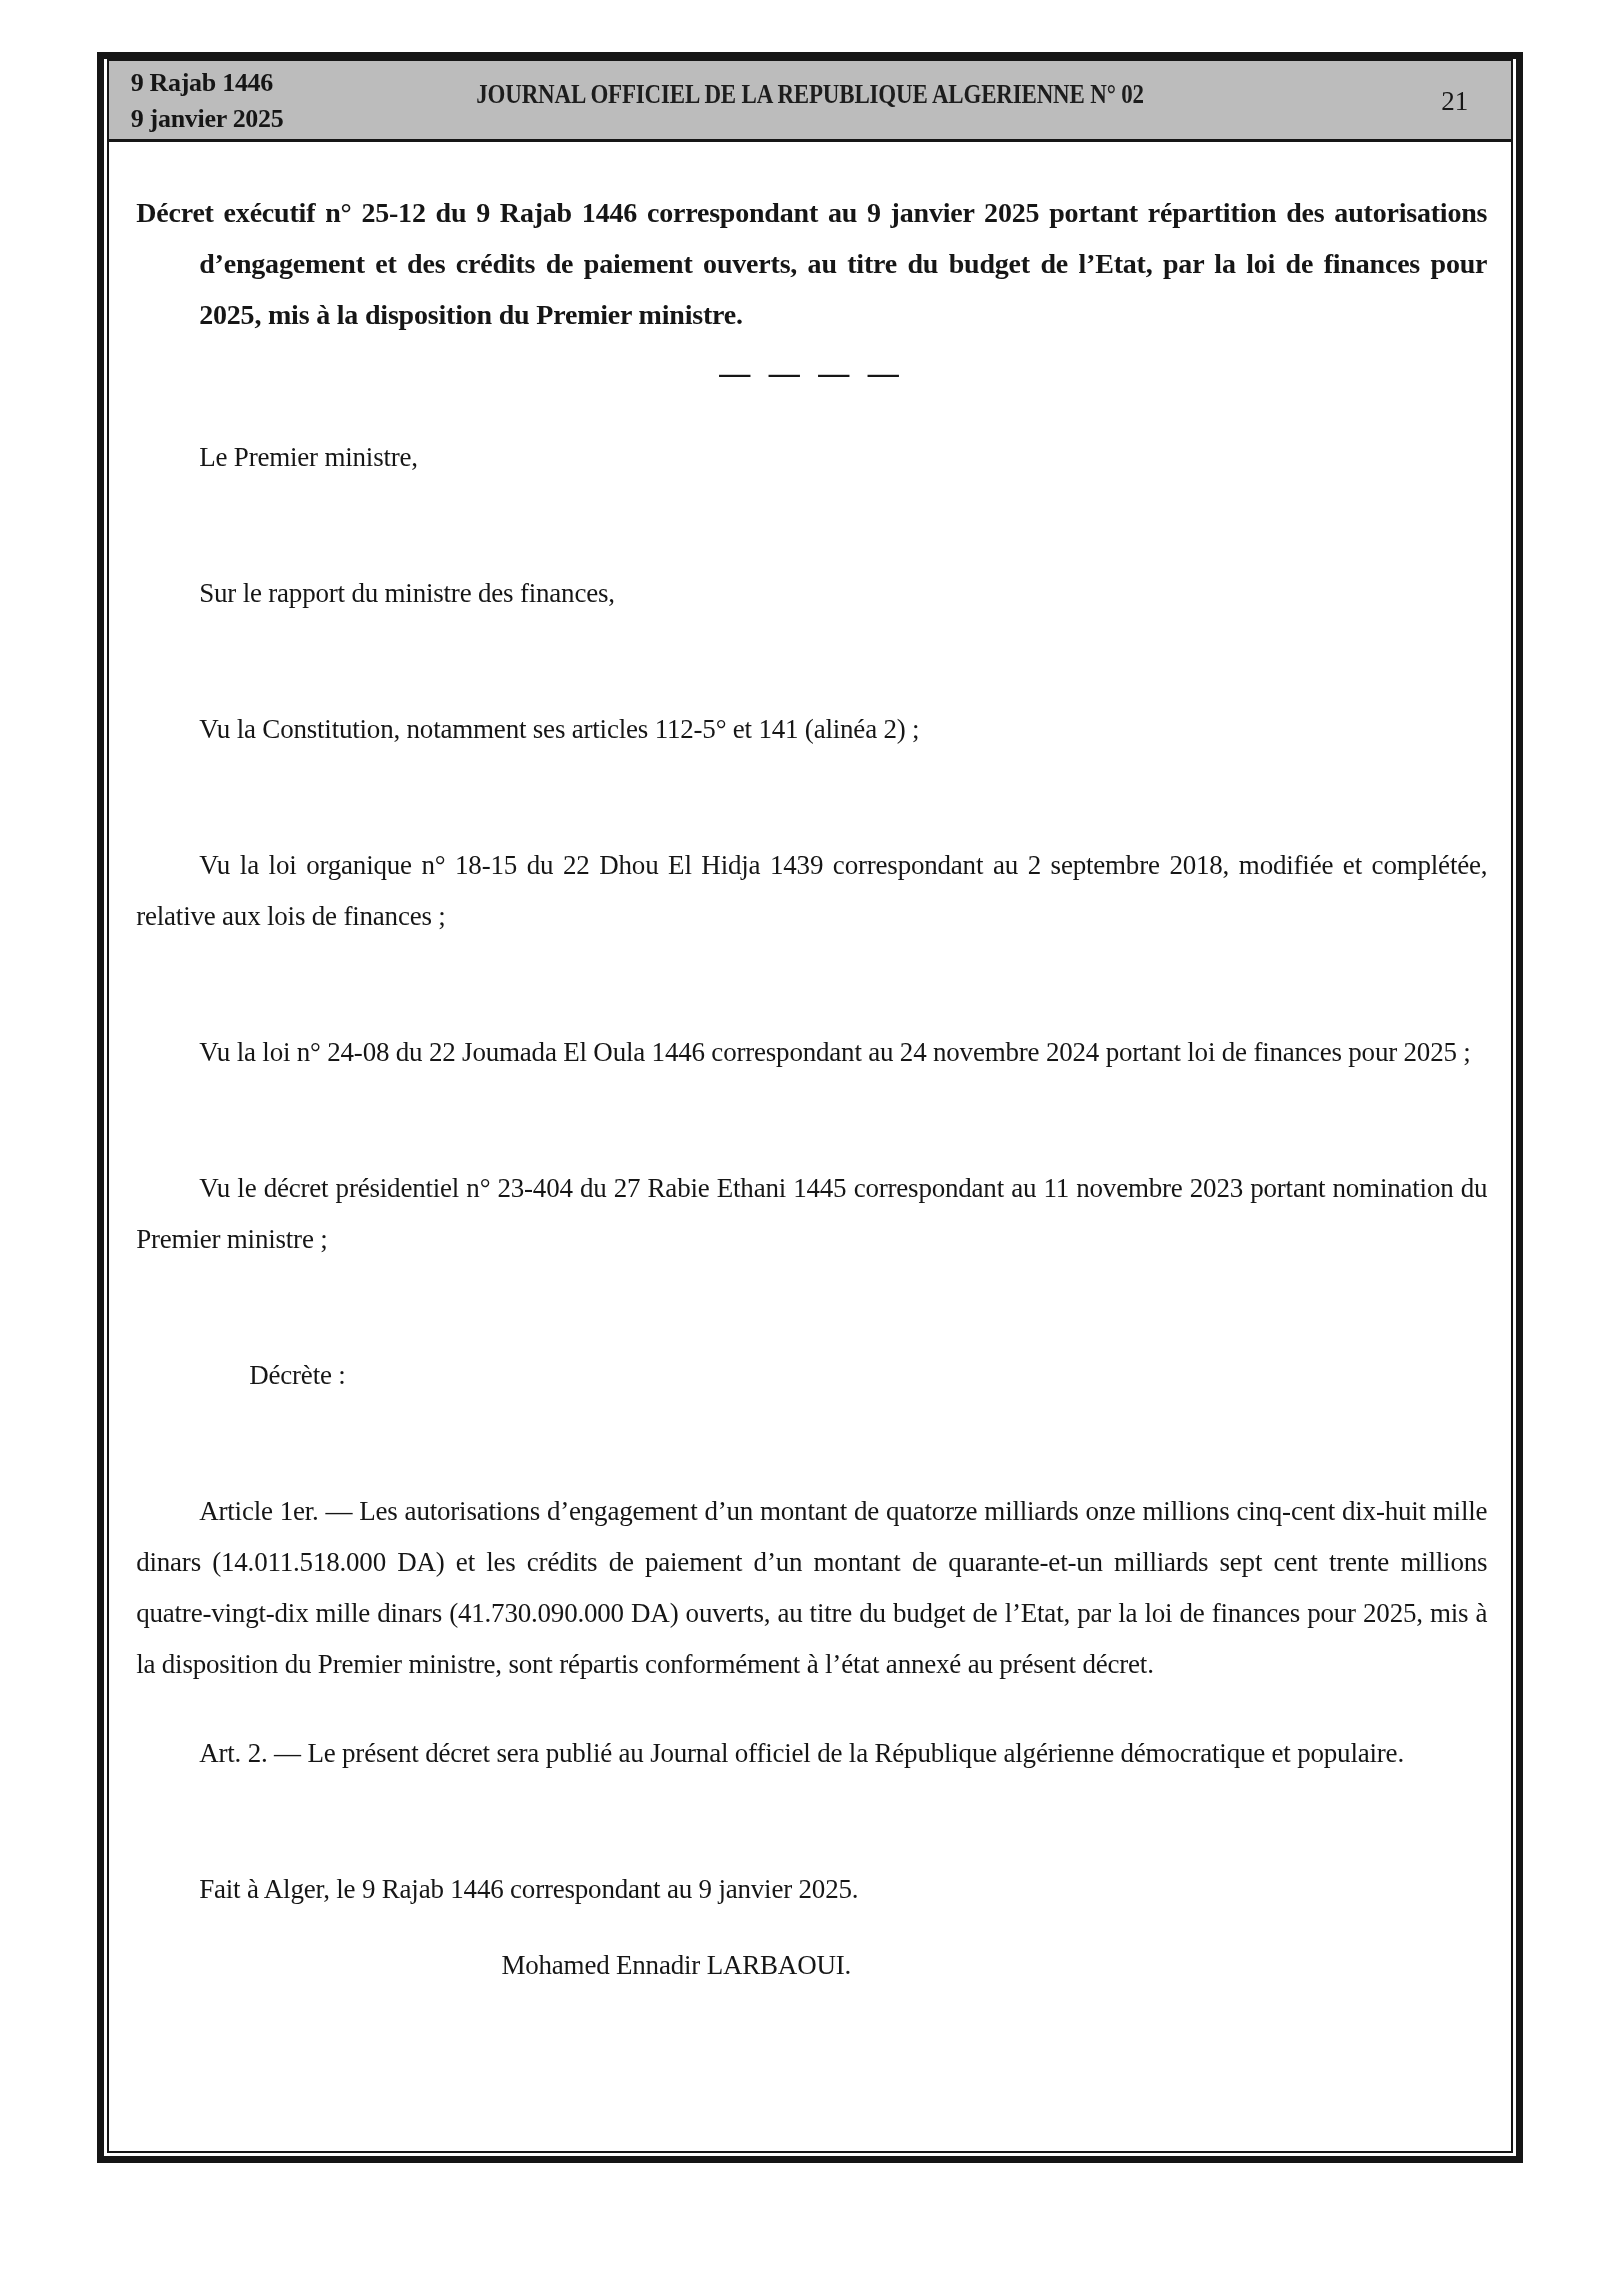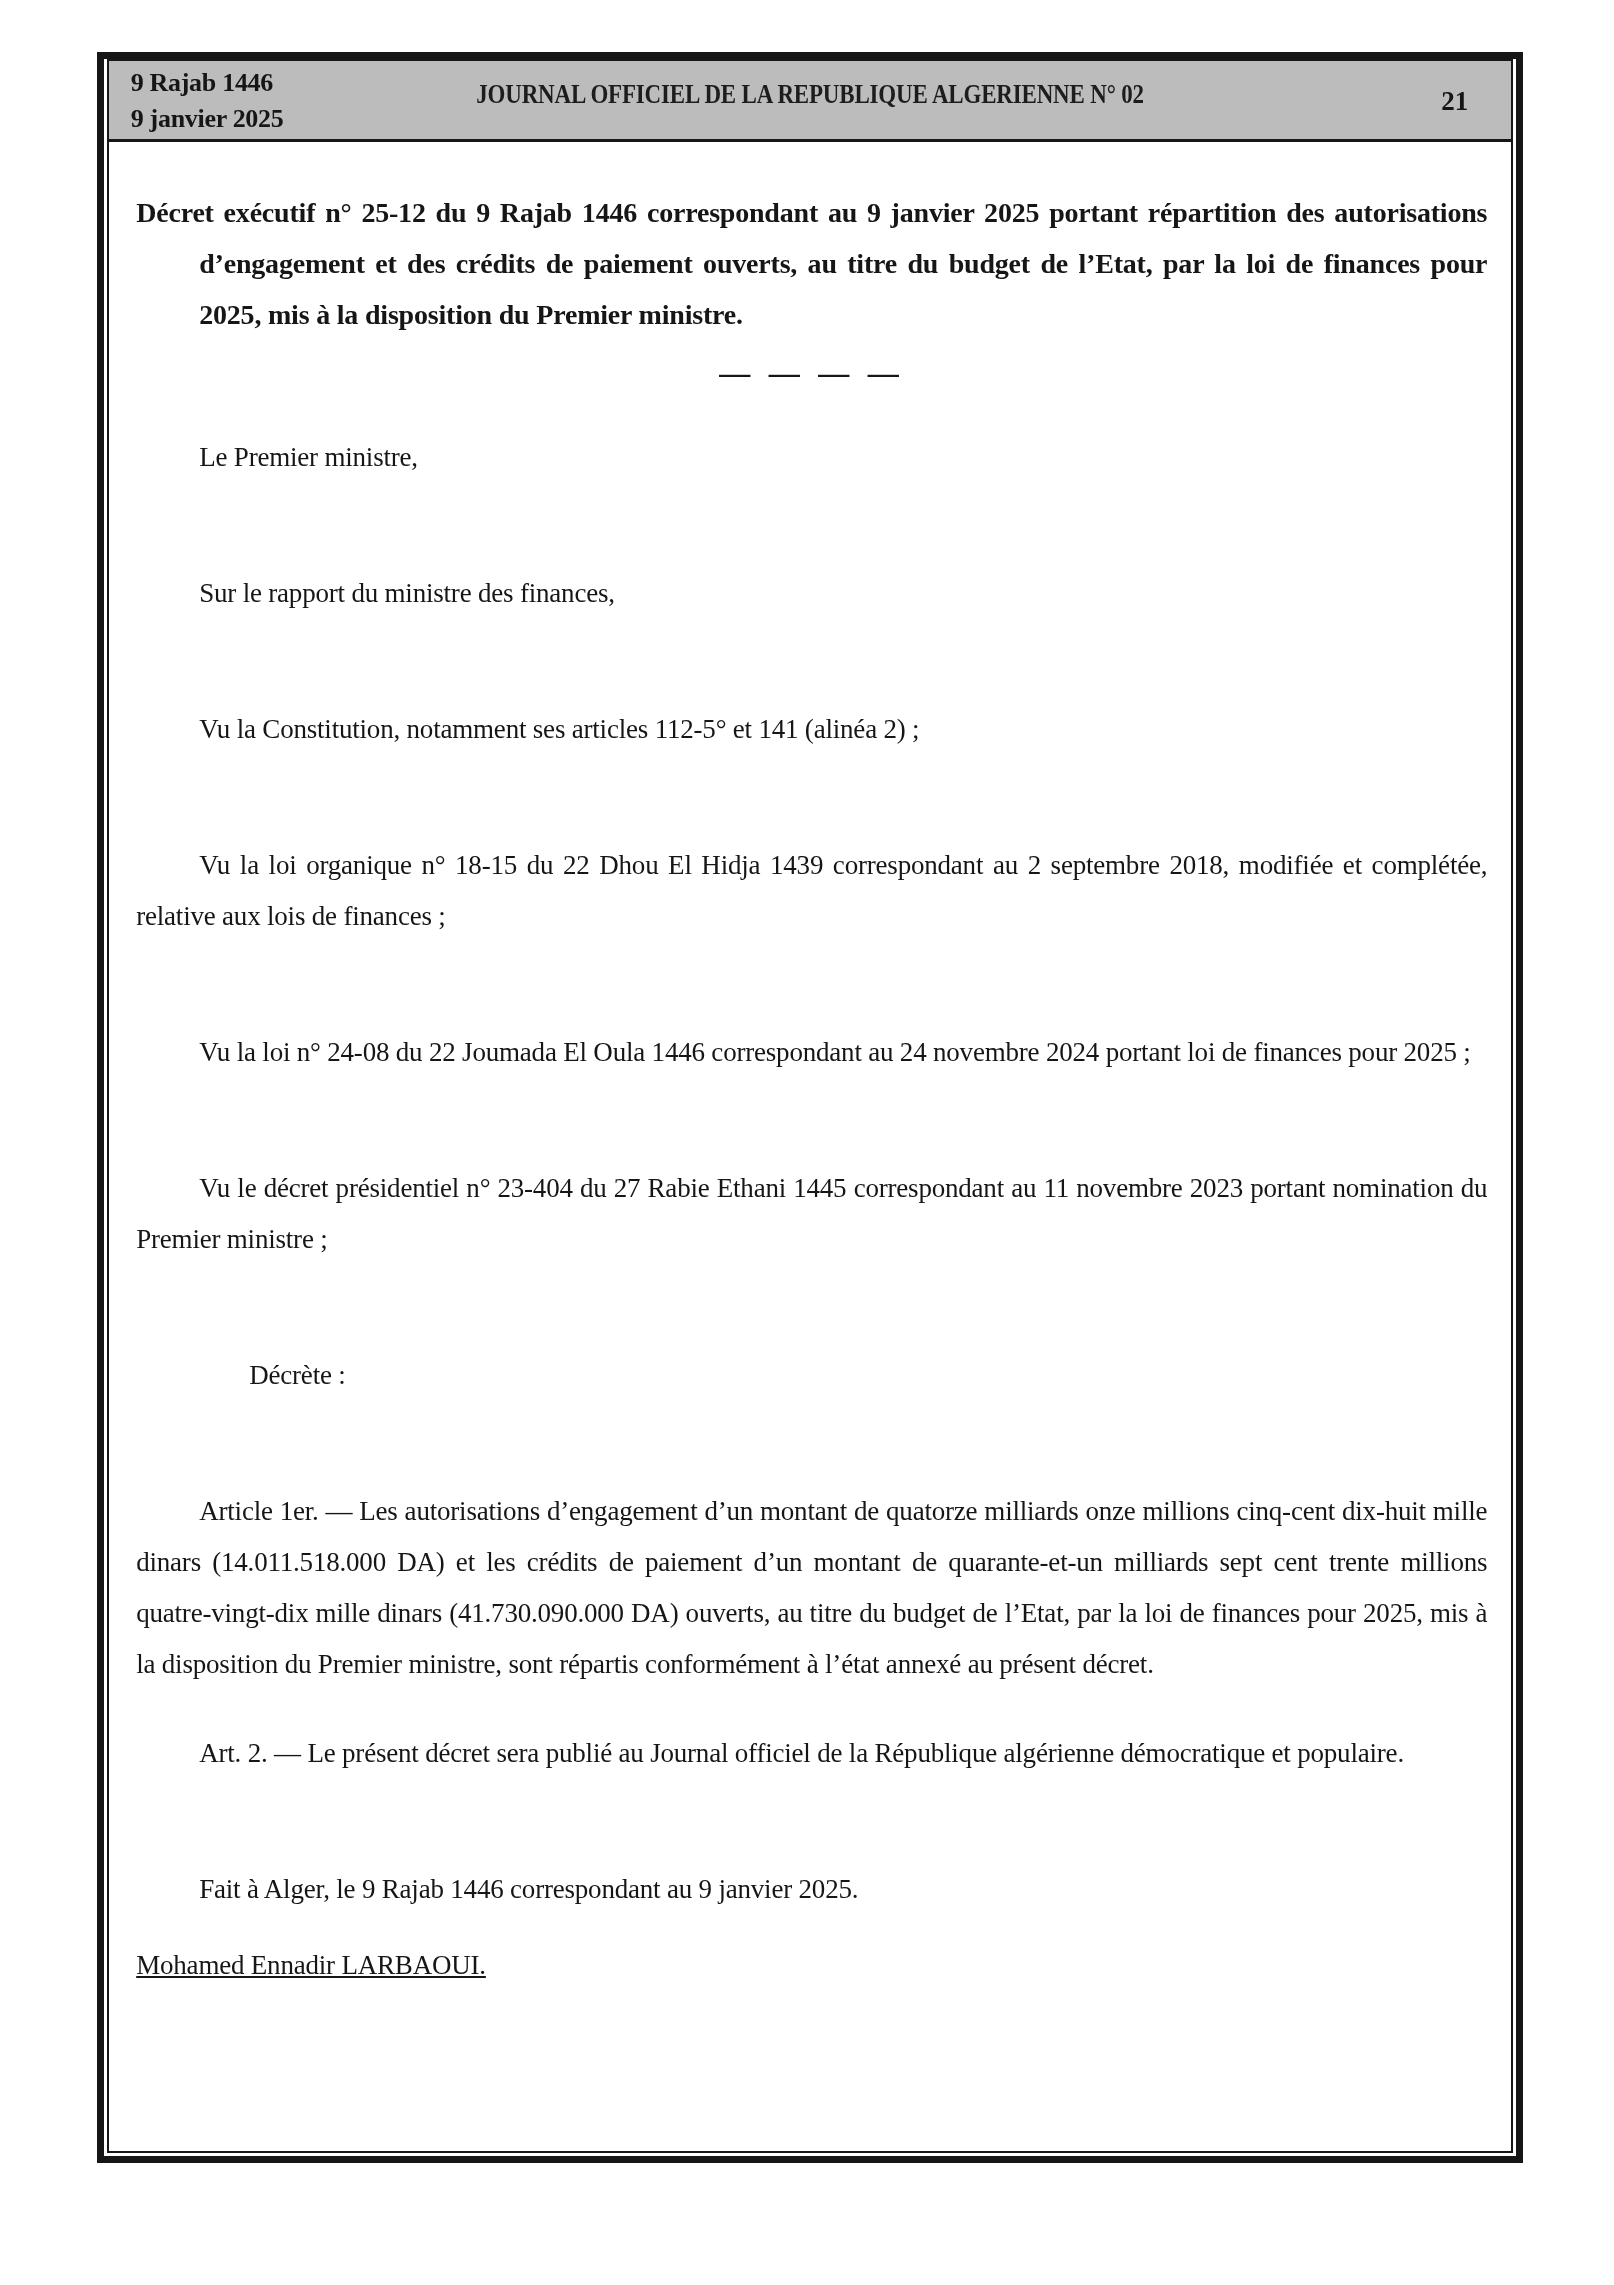--- a/index.html
+++ b/index.html
@@ -62,21 +62,21 @@
     white-space: nowrap;
     color: #1d1d1d;
   }
   .header-page {
     position: absolute;
     right: 43px;
     top: 0;
     height: 81px;
     display: flex;
     align-items: center;
-    font-weight: bold;
+    font-weight: normal;
     font-size: 27px;
   }
   .content {
     padding: 41px 20px 0 23.5px;
     font-size: 27px;
     line-height: 51px;
     letter-spacing: -0.2px;
   }
   p { margin: 4px; }
   .decree-title {
@@ -101,25 +101,24 @@
     margin-bottom: 85px;
   }
   .decree-word {
     font-weight: normal;
     padding-left: 113px;
     margin-bottom: 85px;
   }
   .article-1 { margin-bottom: 38px; }
   .closing-date { margin-bottom: 25px; }
   .signature {
-    text-align: left;
+    text-align: center;
     padding-right: 271px;
     text-indent: 0;
     margin-bottom: 0;
-    text-decoration: underline;
   }
   .it { }
 </style>
 </head>
 <body>
 
 <div class="page-frame-outer">
   <div class="page-frame-inner">
 
     <header class="jo-header">

